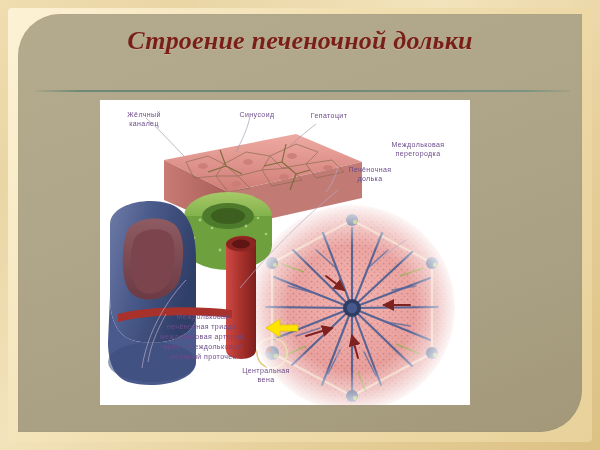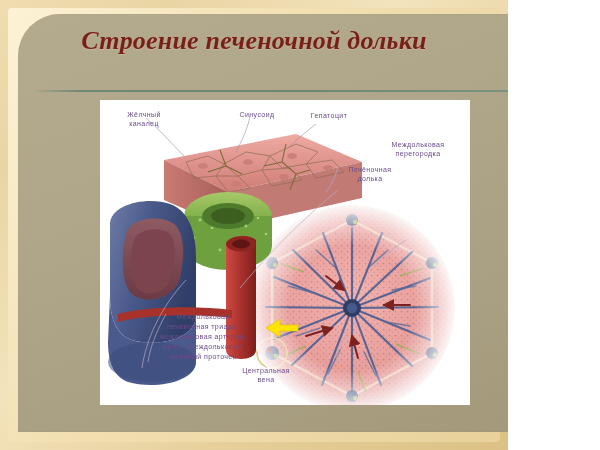--- a/index.html
+++ b/index.html
@@ -5,21 +5,21 @@
 <style>
   html, body {
     margin: 0; padding: 0;
     width: 600px; height: 450px;
     overflow: hidden;
     font-family: "Liberation Sans", sans-serif;
   }
 
   #slide {
     position: relative;
-    width: 508px; height: 450px;
+    width: 600px; height: 450px;
     background: linear-gradient(135deg,#f0ddb0 0%, #e9d5a4 18%, #f3e3bc 42%, #e6cf9a 70%, #dcc184 100%);
     overflow: hidden;
   }
 
   
   #frame-inner {
     position: absolute;
     left: 8px; top: 8px; right: 8px; bottom: 8px;
     border-radius: 4px;
     background: linear-gradient(120deg,#fdf2d6 0%, #f2e0b2 40%, #e8d19a 100%);

